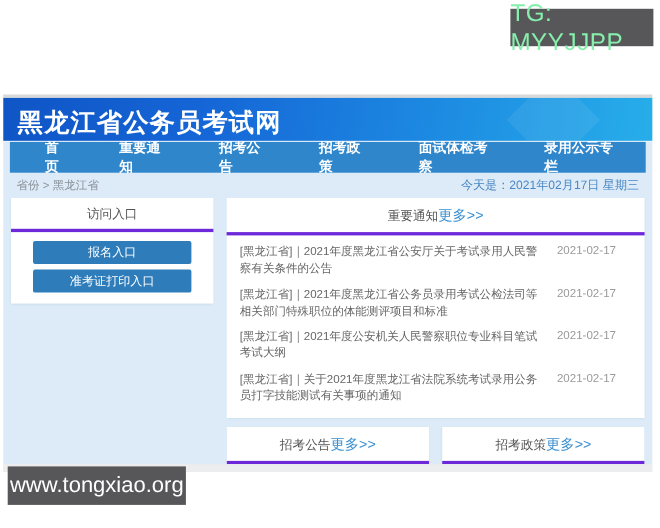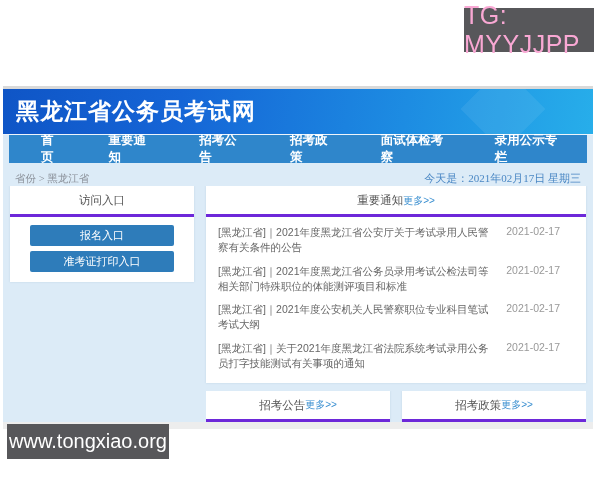--- a/index.html
+++ b/index.html
@@ -1,21 +1,21 @@
 <!DOCTYPE html>
 <html><head>
 <meta charset="utf-8">
 <style>
   * { margin:0; padding:0; box-sizing:border-box; }
   body { font-family:"Liberation Sans","DejaVu Sans",sans-serif; background:#fff; }
   .stage { position:relative; width:600px; height:480px; background:#ffffff; overflow:hidden; }
 
   
-  .tg-badge { position:absolute; left:464px; top:8px; width:130px; height:44px;
-    background:#57575a; color:#f9a8d4; font-size:25px; letter-spacing:.5px;
+  .tg-badge { position:absolute; left:464px; top:8px; width:130px; height:34px;
+    background:#57575a; color:#86efac; font-size:22px; letter-spacing:.5px;
     display:flex; align-items:center; justify-content:center; }
   .watermark { position:absolute; left:7px; top:424px; width:162px; height:35px;
     background:#57575a; color:#fff; font-size:20px;
     display:flex; align-items:center; justify-content:center; }
 
   
   .shot { position:absolute; left:3px; top:86px; width:590px; height:343px;
     display:flex; flex-direction:column; background:#dcebf7; }
   .shot-topline { height:5px; background:#d9d9d9; }
   .banner { position:relative; height:68px; overflow:hidden;
@@ -24,33 +24,33 @@
   .banner h1 { color:#fff; font-size:23px; font-weight:bold; letter-spacing:1px; line-height:1.1; }
   .deco { position:absolute; background:rgba(255,255,255,.07); transform:rotate(45deg); }
   .deco.d1 { width:60px; height:60px; right:60px; top:-10px; }
 
   .navgap { height:2px; background:#eef4fa; }
   .navbar { height:28px; margin:0 6px; background:#2f86cb; display:flex; align-items:center; padding-left:10px; }
   .nav-item { color:#fff; font-size:12.5px; font-weight:bold; padding:0 22px; height:28px;
     display:flex; align-items:center; cursor:pointer; }
 
   .pagebody { flex:1; display:flex; flex-direction:column; }
-  .crumbrow { height:23px; display:flex; align-items:flex-end; justify-content:space-between; padding:0 12px;font-family:Liberation Serif, serif; }
+  .crumbrow { height:23px; display:flex; align-items:center; justify-content:space-between; padding:0 12px; }
   .crumb { color:#8a9099; font-size:10.5px; }
   .today { color:#4a87c4; font-size:11px; }
 
   .cols { flex:1; display:flex; gap:12px; padding:0 7px; overflow:hidden; }
   .leftcol { width:184px; display:flex; flex-direction:column; gap:6px; }
   .rightcol { flex:1; display:flex; flex-direction:column; gap:8px; }
 
   .card { background:#fff; box-shadow:0 0 2px rgba(120,150,180,.25); }
   .card-head { display:flex; align-items:center; justify-content:center;
     padding:7px 12px 6px; border-bottom:3px solid #6d28d9; }
   .card-title { font-size:11.5px; color:#555; }
-  .more-link { font-size:10px; color:#3a8fd0; cursor:pointer; }
+  .more-link { font-size:13px; color:#3a8fd0; cursor:pointer; }
 
   .btn-stack { padding:8px 20px 10px; display:flex; flex-direction:column; gap:5px; }
   .entry-btn { height:21px; background:#2e7cba; color:#fff; font-size:11px; border:none;
     border-radius:2px; cursor:pointer; display:flex; align-items:center; justify-content:center;
     font-family:Liberation Sans, sans-serif; }
 
   .policy-card { flex:1; }
   .policy-note { color:#dd5a4d; font-size:9.5px; padding:10px 10px 4px; line-height:1.4; }
   .policy-link { color:#444; font-size:13.5px; padding:4px 10px; cursor:pointer; }
 

